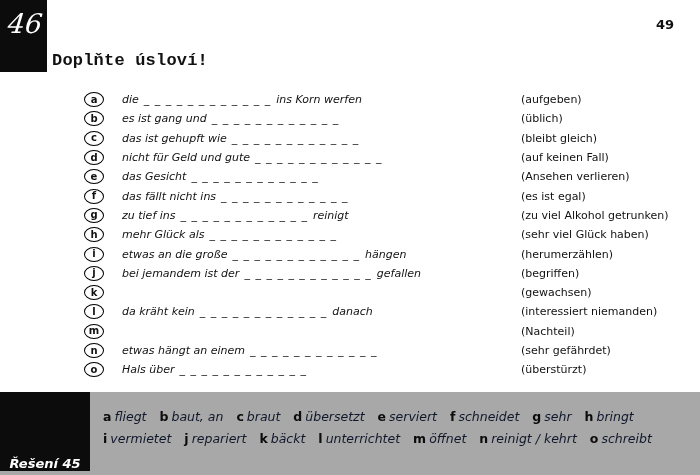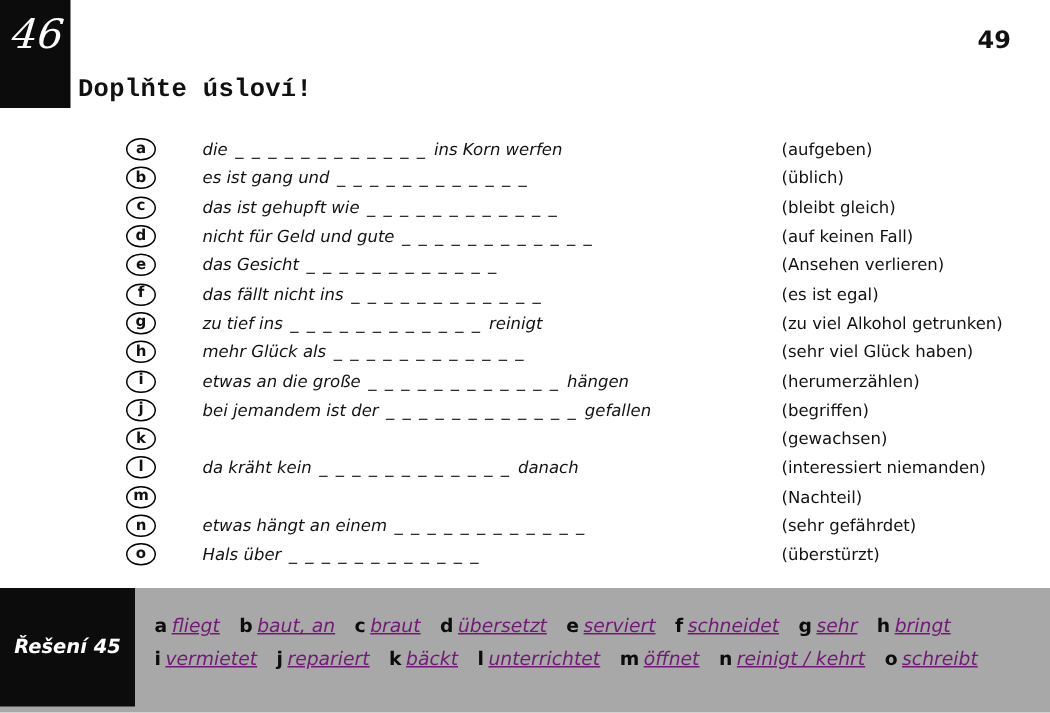--- a/index.html
+++ b/index.html
@@ -23,21 +23,21 @@
     color: #ffffff;
     font-family: "DejaVu Serif", serif;
     font-style: italic;
     font-size: 27px;
     transform: skewX(-6deg);
   }
 
   
   .page-number {
     position: absolute; top: 17px; right: 26px;
-    font-weight: bold; font-size: 16px;
+    font-weight: bold; font-size: 13px;
   }
 
   
   .title {
     position: absolute; left: 52px; top: 51px;
     font-size: 17px; font-weight: bold;
     letter-spacing: 0.2px;
     font-family: Liberation Mono, monospace;
   }
 
@@ -50,21 +50,21 @@
   .bullet {
     flex: 0 0 auto;
     width: 20px; height: 15px;
     border: 1.6px solid #000;
     border-radius: 50%;
     background: #fff;
     display: flex; align-items: center; justify-content: center;
     font-weight: bold; font-size: 10px; line-height: 1;
   }
   .item-text {
-    margin-left: 31px;
+    margin-left: 18px;
     font-style: italic; font-size: 11px;
     white-space: nowrap;
   }
   .blank {
     font-style: normal;
     letter-spacing: 1px;
     margin: 0 5px;
   }
   .hint {
     position: absolute; left: 437px;
@@ -75,39 +75,39 @@
   
   .bottom-bar {
     position: absolute; left: 0; top: 392px;
     width: 700px; height: 83px;
     background: #a8a8a8;
   }
   .solution-box {
     position: absolute; left: 0; top: 0;
     width: 90px; height: 79px;
     background: #0c0c0c;
-    display: flex; align-items: center; justify-content: center;
+    display: flex; align-items: flex-end; justify-content: center;
   }
   .solution-label {
     color: #ffffff;
     font-style: italic; font-weight: bold;
     font-size: 13px;
   }
   .solutions {
     position: absolute; left: 103px; top: 14px;
     width: 590px;
     font-size: 12.5px; line-height: 22px;
   }
   .sol-line { white-space: nowrap; }
   .sol-entry { margin-right: 9px; white-space: nowrap; }
   .sol-letter {
     font-weight: bold; font-style: normal;
     color: #0c0c0c; margin-right: 3px;
   }
-  .sol-word { color: #701a75; font-style: italic; text-decoration: underline; }
+  .sol-word { color: #0f172a; font-style: italic; }
 </style>
 </head>
 <body>
 
 <div class="unit-box">
   <span class="unit-number">46</span>
 </div>
 
 <div class="page-number">49</div>
 

